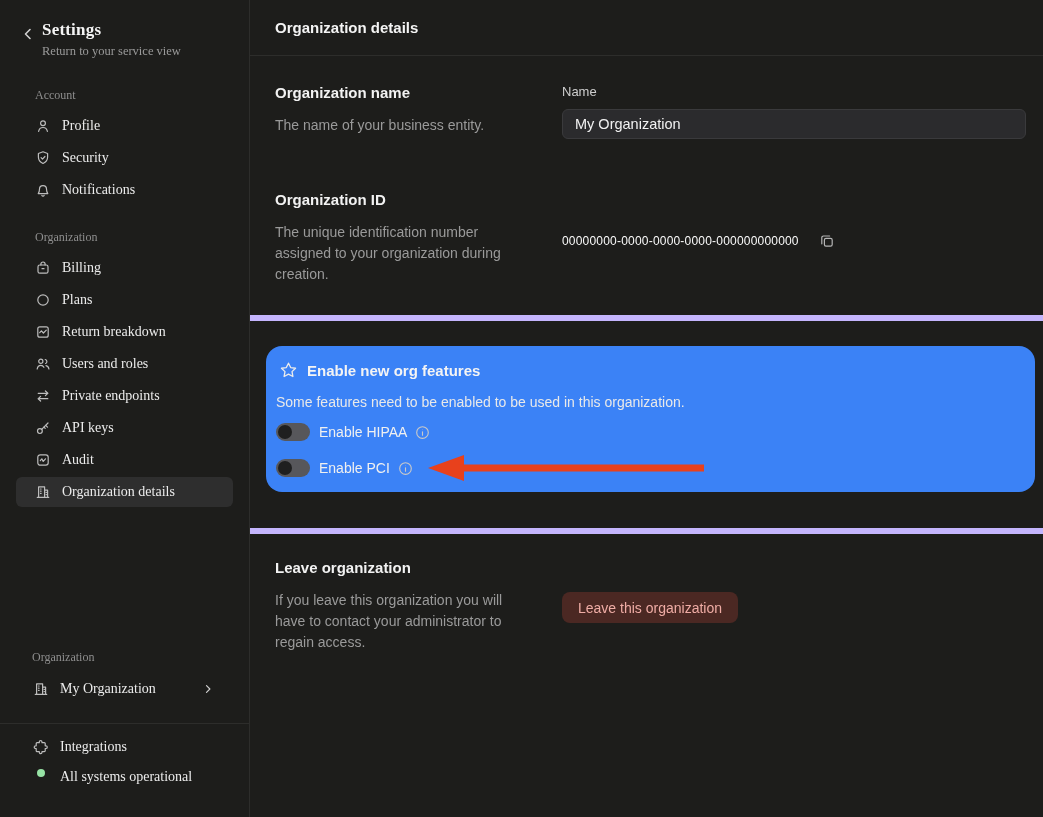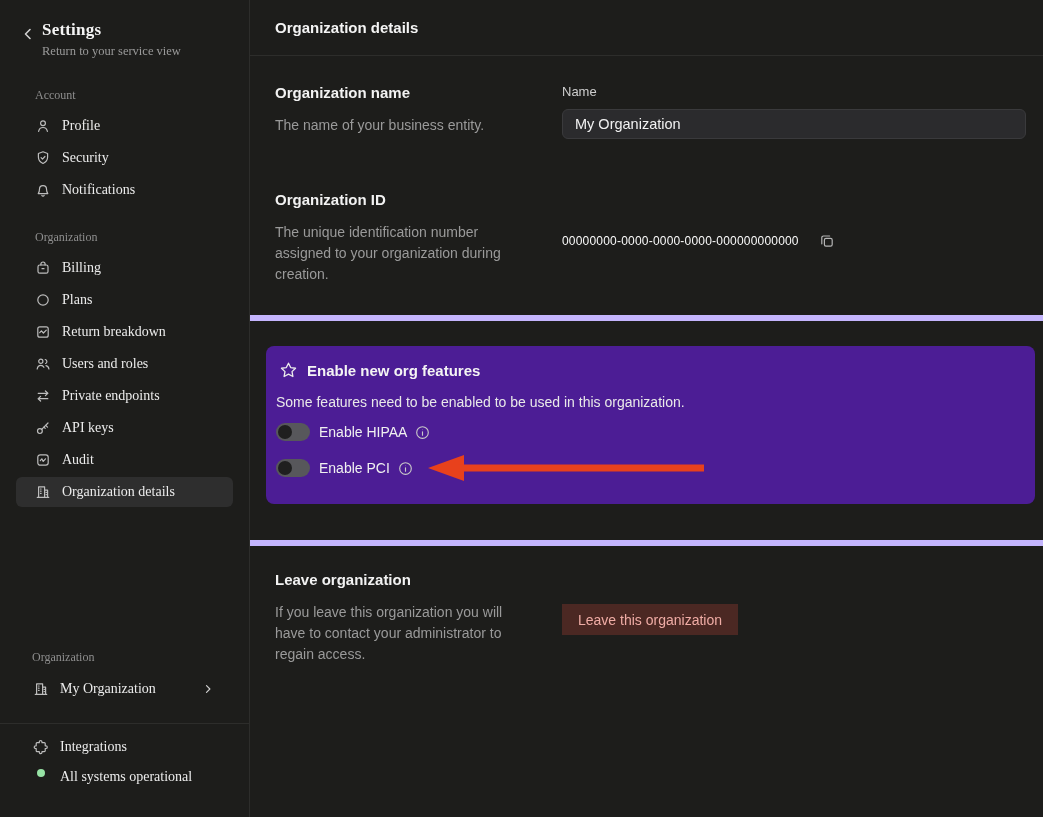--- a/index.html
+++ b/index.html
@@ -93,22 +93,22 @@
     padding:0 12px; outline:none;
   }
 
   .id-row { display:flex; align-items:center; margin-top:42px; gap:20px; }
   .id-value { font-size:12px; color:#fafafa; letter-spacing:.2px; }
   .copy-btn { width:16px; height:16px; color:#b5b5b5; cursor:pointer; flex:none; }
 
   
   .card-wrap { padding:25px 8px 36px 16px; }
   .card {
-    background:#4c1d95; border-radius:8px;
-    padding:15px 16px 22px 10px;
+    background:#3b82f6; border-radius:16px;
+    padding:15px 16px 10px 10px;
   }
   .card-title-row { display:flex; align-items:center; gap:9px; padding-left:3px; }
   .star { width:19px; height:19px; color:#ececec; flex:none; }
   .card-title { font-size:15px; font-weight:700; color:#f4f4f4; }
   .card-desc { font-size:14px; color:#e9e9e9; margin-top:14px; }
 
   .toggle-row { display:flex; align-items:center; margin-top:13px; }
   .toggle {
     width:34px; height:18px; border-radius:9px;
     background:#57575b; position:relative; cursor:pointer; flex:none;
@@ -119,21 +119,21 @@
   }
   .toggle-label { font-size:14px; color:#f0f0f0; margin-left:9px; }
   .info-icon { width:15px; height:15px; color:#c9c9c9; margin-left:8px; flex:none; cursor:pointer; }
   .arrow { margin-left:15px; flex:none; }
 
   
   .leave-wrap { padding:25px 17px 0 25px; }
   .danger-btn {
     margin-top:33px; height:31px; padding:0 16px;
     background:#4b2823; color:#efaca5;
-    border:none; border-radius:0;
+    border:none; border-radius:8px;
     font-size:14px; font-family:"Liberation Sans", sans-serif;
     cursor:pointer;
   }
 </style>
 </head>
 <body>
 
 <aside class="sidebar">
   <div class="sb-header">
     <div class="back-btn">

